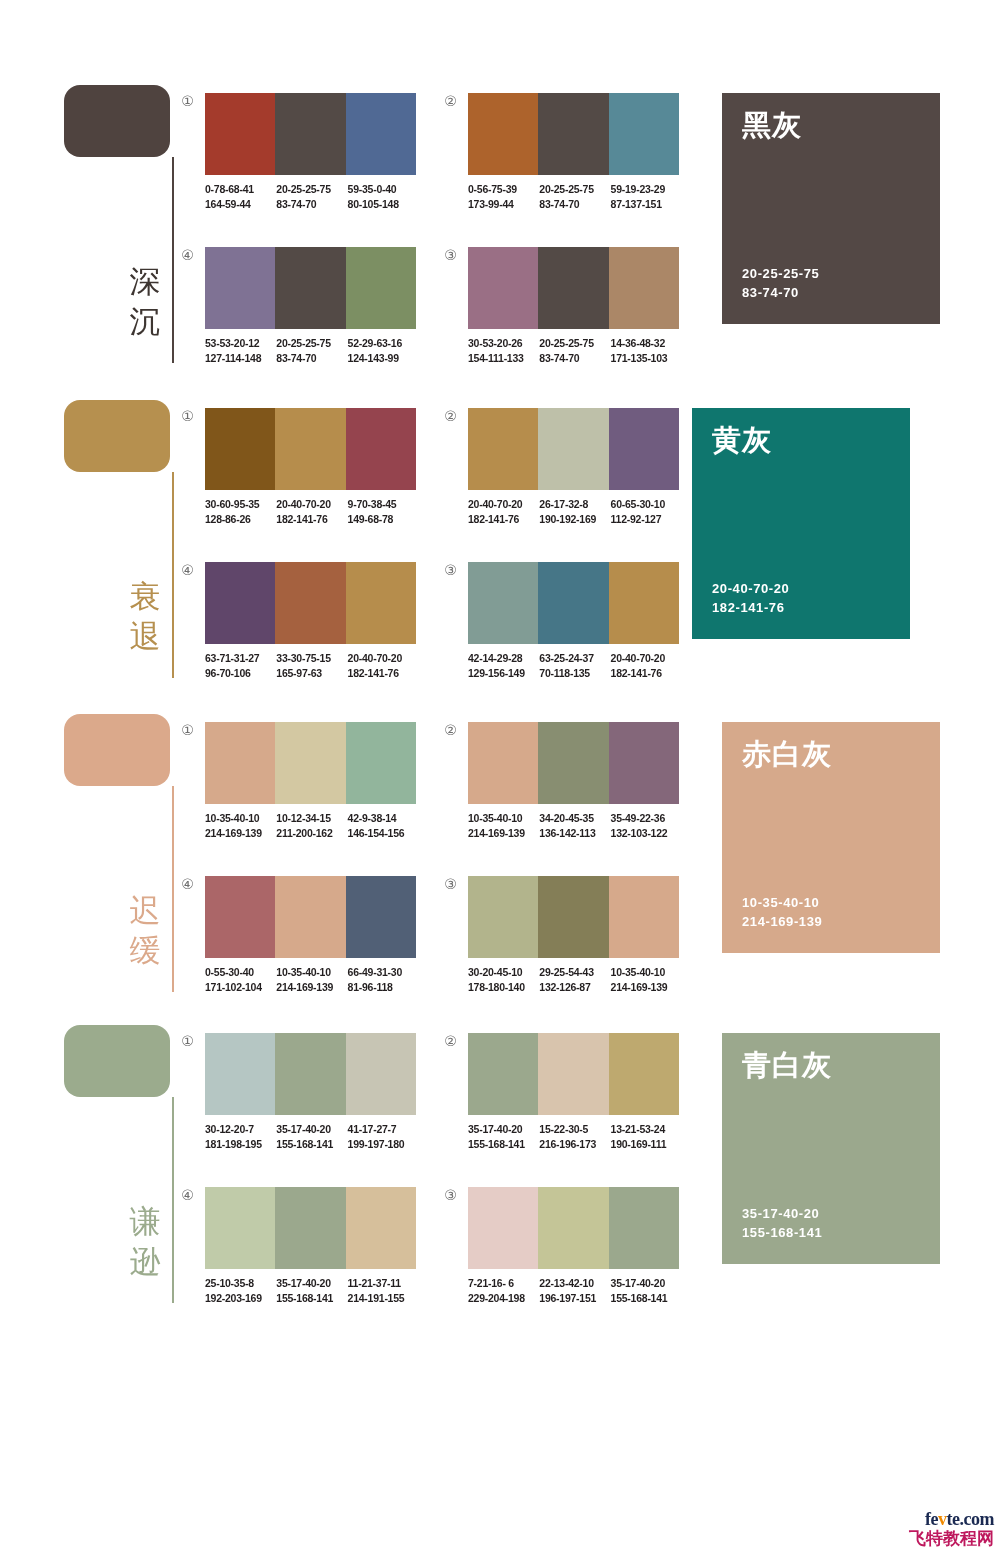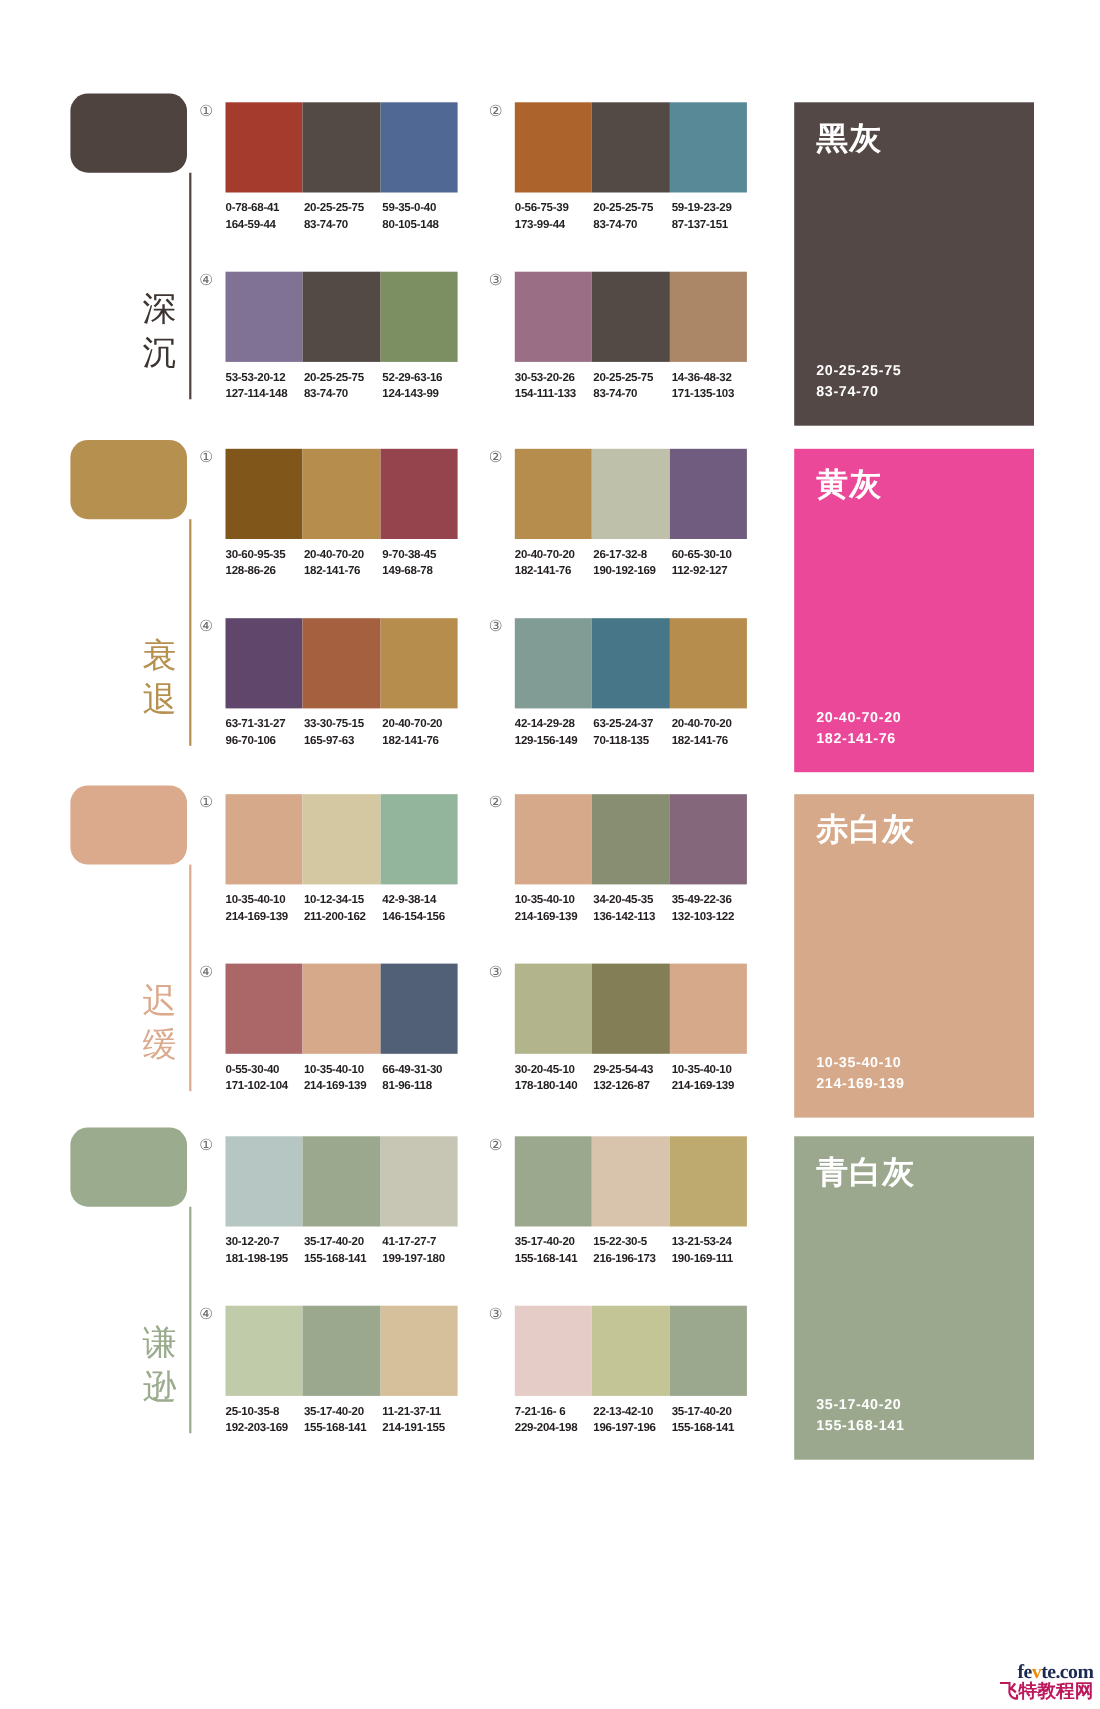--- a/index.html
+++ b/index.html
@@ -50,21 +50,21 @@
     width:71.3px;
     font-size:10.5px;line-height:14.5px;
     color:#231f20;font-weight:700;
     letter-spacing:-0.25px;
     font-family:"Liberation Sans","DejaVu Sans",sans-serif;
     white-space:nowrap;
   }
   .code i{font-style:normal;display:block;}
 
   
-  .panel{position:absolute;width:218px;height:294px;}
+  .panel{position:absolute;width:218px;height:231px;}
   .panel-title{
     position:absolute;left:20px;top:14px;
     font-size:29px;line-height:36px;font-weight:700;color:#ffffff;
     letter-spacing:1px;
     font-family:"DejaVu Sans","Liberation Sans",sans-serif;
   }
   .panel-codes{
     position:absolute;left:20px;bottom:22px;
     font-size:13px;line-height:19px;font-weight:700;color:#ffffff;
     letter-spacing:0.6px;
@@ -286,21 +286,21 @@
             <div class="code">
               <i>63-25-24-37</i>
               <i>70-118-135</i>
             </div>
             <div class="code">
               <i>20-40-70-20</i>
               <i>182-141-76</i>
             </div>
           </div>
         </div>
-        <div class="panel" style="left: 722px; top: 8px; background: #ec4899;">
+        <div class="panel" style="left: 692px; top: 8px; background: #0f766e;">
           <div class="panel-title">黄灰</div>
           <div class="panel-codes">
             <i>20-40-70-20</i>
             <i>182-141-76</i>
           </div>
         </div>
       </div>
       <div class="section" style="top: 714px;">
         <div class="key-col">
           <div class="key-chip" style="background: rgb(219, 169, 139);"></div>
@@ -488,21 +488,21 @@
             <div class="sw" style="background: rgb(196, 197, 151);"></div>
             <div class="sw" style="background: rgb(155, 168, 141);"></div>
           </div>
           <div class="codes">
             <div class="code">
               <i>7-21-16- 6</i>
               <i>229-204-198</i>
             </div>
             <div class="code">
               <i>22-13-42-10</i>
-              <i>196-197-196</i>
+              <i>196-197-151</i>
             </div>
             <div class="code">
               <i>35-17-40-20</i>
               <i>155-168-141</i>
             </div>
           </div>
         </div>
         <div class="panel" style="left: 722px; top: 8px; background: rgb(155, 168, 141);">
           <div class="panel-title">青白灰</div>
           <div class="panel-codes">

